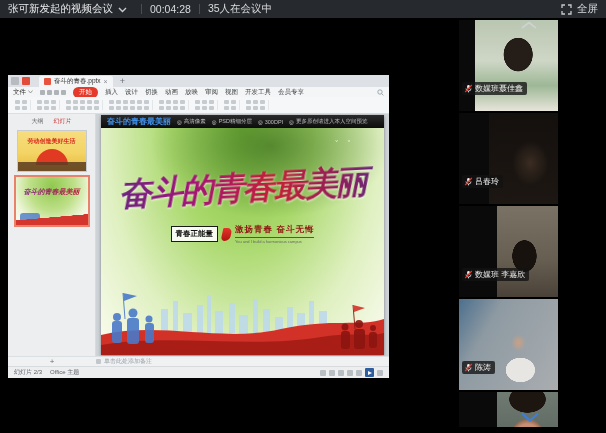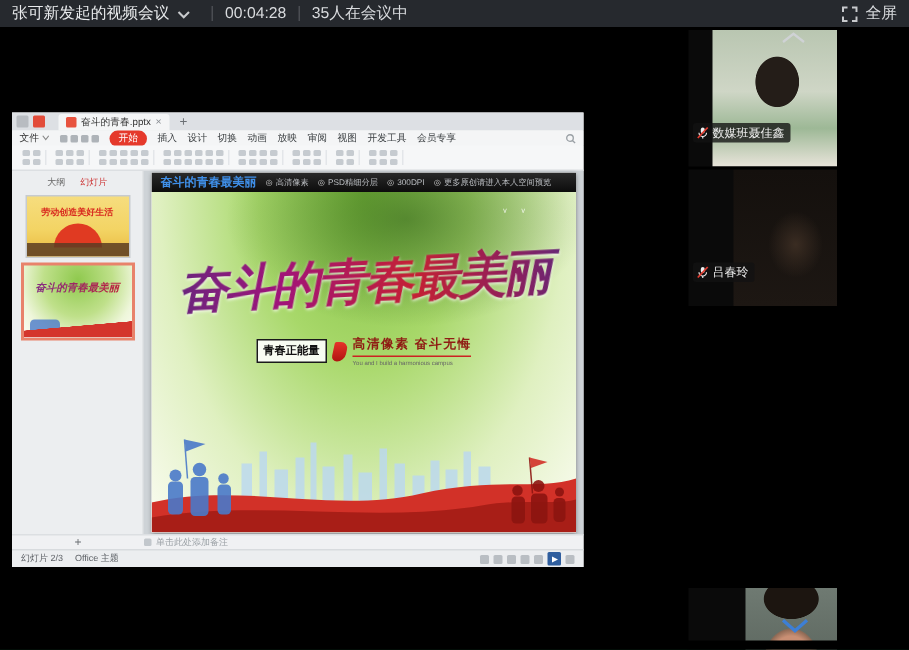--- a/index.html
+++ b/index.html
@@ -353,21 +353,21 @@
                   <span>更多原创请进入本人空间预览</span>
                 </span>
             </div>
             <div class="art">
               <span class="birds">ᵥ ᵥ</span>
               <div class="slide-title">奋斗的青春最美丽</div>
               <div class="tagrow">
                 <span class="tagbox">青春正能量</span>
                 <span class="comma"></span>
                 <span class="tagtext">
-                  <span class="tagmain">高清像素 奋斗无悔</span>
+                  <span class="tagmain">激扬青春 奋斗无悔</span>
                   <span class="tagen">You and I build a harmonious campus</span>
                 </span>
               </div>
               <svg width="283" height="72" viewBox="0 0 283 72" style="position:absolute;bottom:0;left:0;">
                 <g fill="#bcd9ee" opacity="0.85">
                   <rect x="60" y="26" width="7" height="30"></rect>
                     <rect x="72" y="18" width="5" height="38"></rect>
                     <rect x="82" y="30" width="9" height="26"></rect>
                   <rect x="96" y="22" width="6" height="34"></rect>
                     <rect x="106" y="12" width="4" height="44"></rect>
@@ -456,21 +456,45 @@
           <svg width="9" height="9" viewBox="0 0 9 9">
               <rect x="3.2" y="1" width="2.6" height="4" rx="1.3" fill="#eee"></rect>
               <path d="M2,4.5 a2.5,2.5 0 0 0 5,0" fill="none" stroke="#eee" stroke-width="0.8"></path>
               <line x1="4.5" y1="7" x2="4.5" y2="8.4" stroke="#eee" stroke-width="0.8"></line>
               <line x1="1.2" y1="8" x2="7.8" y2="1" stroke="#e03b2f" stroke-width="1.2"></line>
             </svg>
           <span>吕春玲</span>
         </span>
       </div>
 
-
+      <div class="tile" style="top:188px;">
+        <div class="video v3"></div>
+        <span class="name-tag">
+          <svg width="9" height="9" viewBox="0 0 9 9">
+              <rect x="3.2" y="1" width="2.6" height="4" rx="1.3" fill="#eee"></rect>
+              <path d="M2,4.5 a2.5,2.5 0 0 0 5,0" fill="none" stroke="#eee" stroke-width="0.8"></path>
+              <line x1="4.5" y1="7" x2="4.5" y2="8.4" stroke="#eee" stroke-width="0.8"></line>
+              <line x1="1.2" y1="8" x2="7.8" y2="1" stroke="#e03b2f" stroke-width="1.2"></line>
+            </svg>
+          <span>数媒班 李嘉欣</span>
+        </span>
+      </div>
+
+      <div class="tile" style="top:281px;">
+        <div class="video v4"></div>
+        <span class="name-tag">
+          <svg width="9" height="9" viewBox="0 0 9 9">
+              <rect x="3.2" y="1" width="2.6" height="4" rx="1.3" fill="#eee"></rect>
+              <path d="M2,4.5 a2.5,2.5 0 0 0 5,0" fill="none" stroke="#eee" stroke-width="0.8"></path>
+              <line x1="4.5" y1="7" x2="4.5" y2="8.4" stroke="#eee" stroke-width="0.8"></line>
+              <line x1="1.2" y1="8" x2="7.8" y2="1" stroke="#e03b2f" stroke-width="1.2"></line>
+            </svg>
+          <span>陈涛</span>
+        </span>
+      </div>
 
       <div class="tile" style="top:374px;">
         <div class="video v5"></div>
       </div>
 
       <svg class="scroll-up" width="18" height="8" viewBox="0 0 18 8">
           <polyline points="2,7 9,1.5 16,7" fill="none" stroke="#cfd2d5" stroke-width="1.6"></polyline>
         </svg>
       <svg class="scroll-down" width="20" height="10" viewBox="0 0 20 10">
           <polyline points="2,1.5 10,8.5 18,1.5" fill="none" stroke="#3d7fd6" stroke-width="2.2"></polyline>

